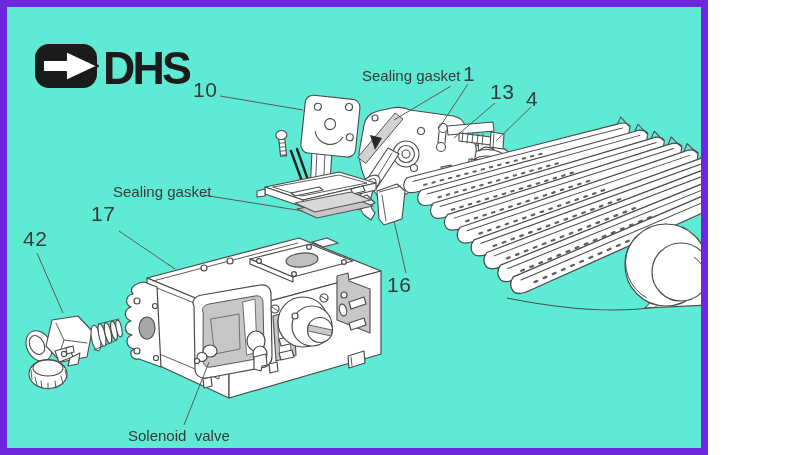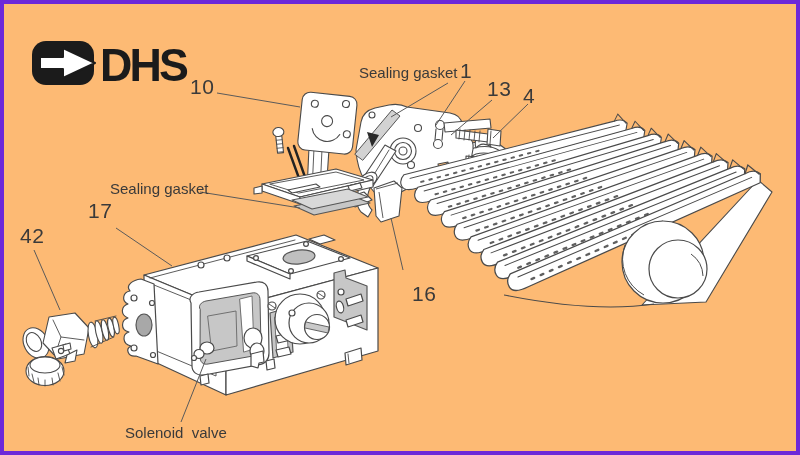--- a/index.html
+++ b/index.html
@@ -1,18 +1,18 @@
 <!DOCTYPE html>
 <html><head>
 <meta charset="utf-8">
 <style>
   html,body{margin:0;padding:0;background:#ffffff;}
   .canvas{
-    position:relative;width:800px;height:455px;background:#fdba74;
-    border:4px solid #6d28d9;box-sizing:border-box;overflow:hidden;
+    position:relative;width:708px;height:455px;background:#5eead4;
+    border:7px solid #6d28d9;box-sizing:border-box;overflow:hidden;
     font-family:"Liberation Sans","DejaVu Sans",sans-serif;
   }
   .canvas svg{position:absolute;left:0;top:0;}
   .lbl{
     position:absolute;color:#3a3a3a;line-height:1;white-space:pre;
     font-family:"Liberation Sans","DejaVu Sans",sans-serif;
   }
   .num{font-size:21px;letter-spacing:.5px;}
   .word{font-size:15px;}
   .logo-text{
@@ -260,21 +260,21 @@
     <line x1="112" y1="224" x2="168" y2="262"></line>
     <line x1="30" y1="246" x2="56" y2="306"></line>
     <line x1="177" y1="418" x2="202" y2="355"></line>
   </g>
 </svg>
 
 <div class="lbl num" style="left:186px;top:72px;text-align:right;">10</div>
 <div class="lbl num" style="left:456px;top:56px;">1</div>
 <div class="lbl num" style="left:483px;top:74px;">13</div>
 <div class="lbl num" style="left:519px;top:81px;">4</div>
-<div class="lbl num" style="left:408px;top:267px;margin-top:12px;">16</div>
+<div class="lbl num" style="left:380px;top:267px;">16</div>
 <div class="lbl num" style="left:84px;top:196px;">17</div>
 <div class="lbl num" style="left:16px;top:221px;">42</div>
 
 <div class="lbl word" style="left:355px;top:61px;">Sealing gasket</div>
 <div class="lbl word" style="left:106px;top:177px;">Sealing gasket</div>
 <div class="lbl word" style="left:121px;top:421px;">Solenoid  valve</div>
 
 </div>
 
 </body></html>

